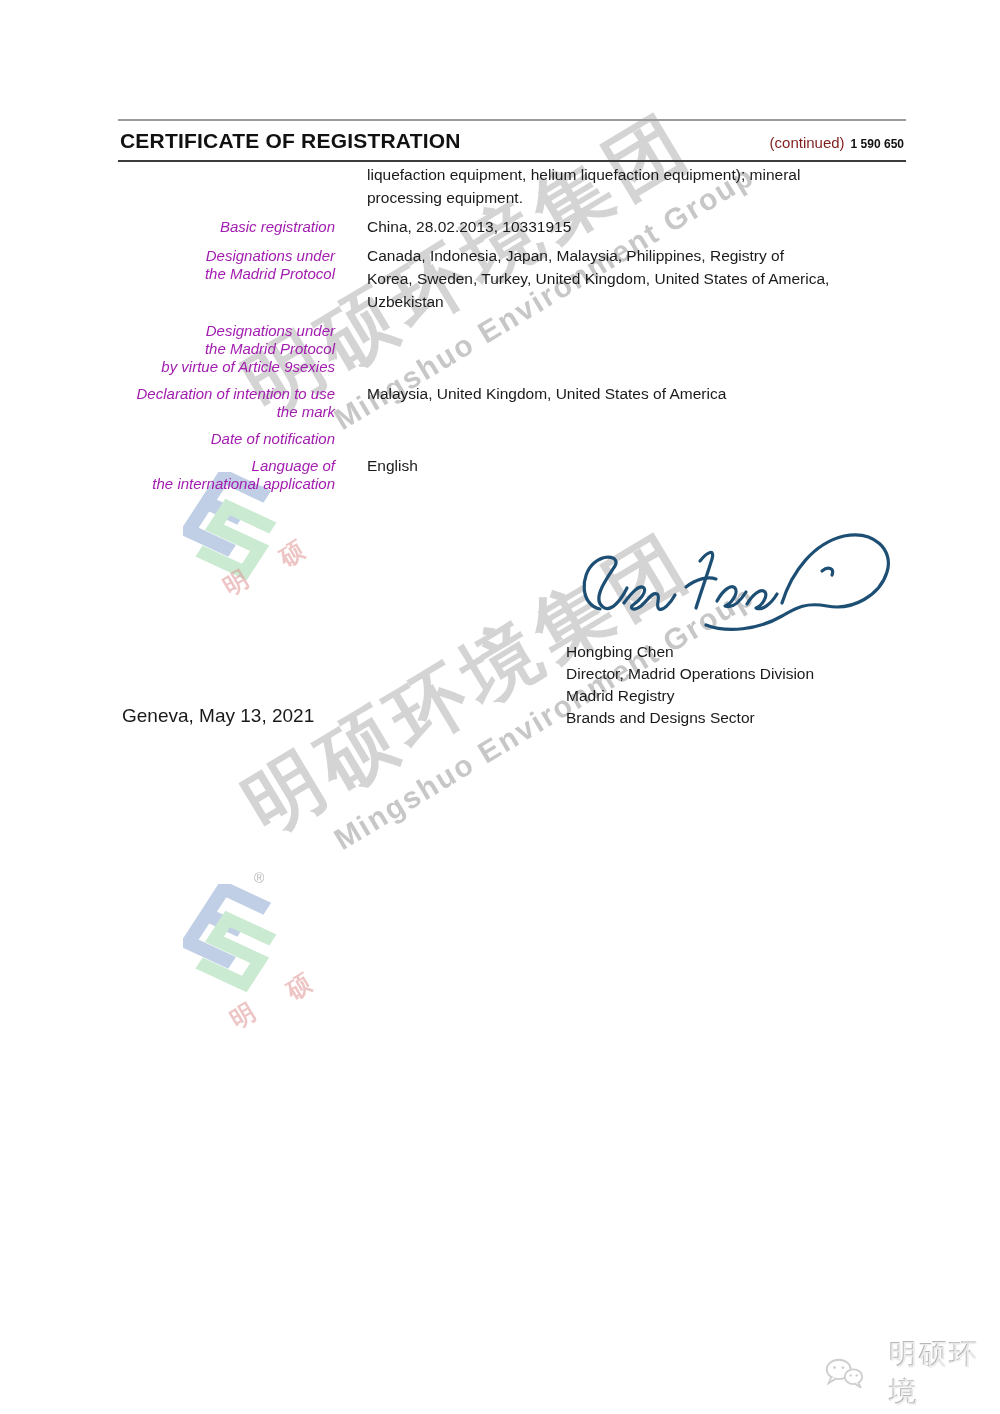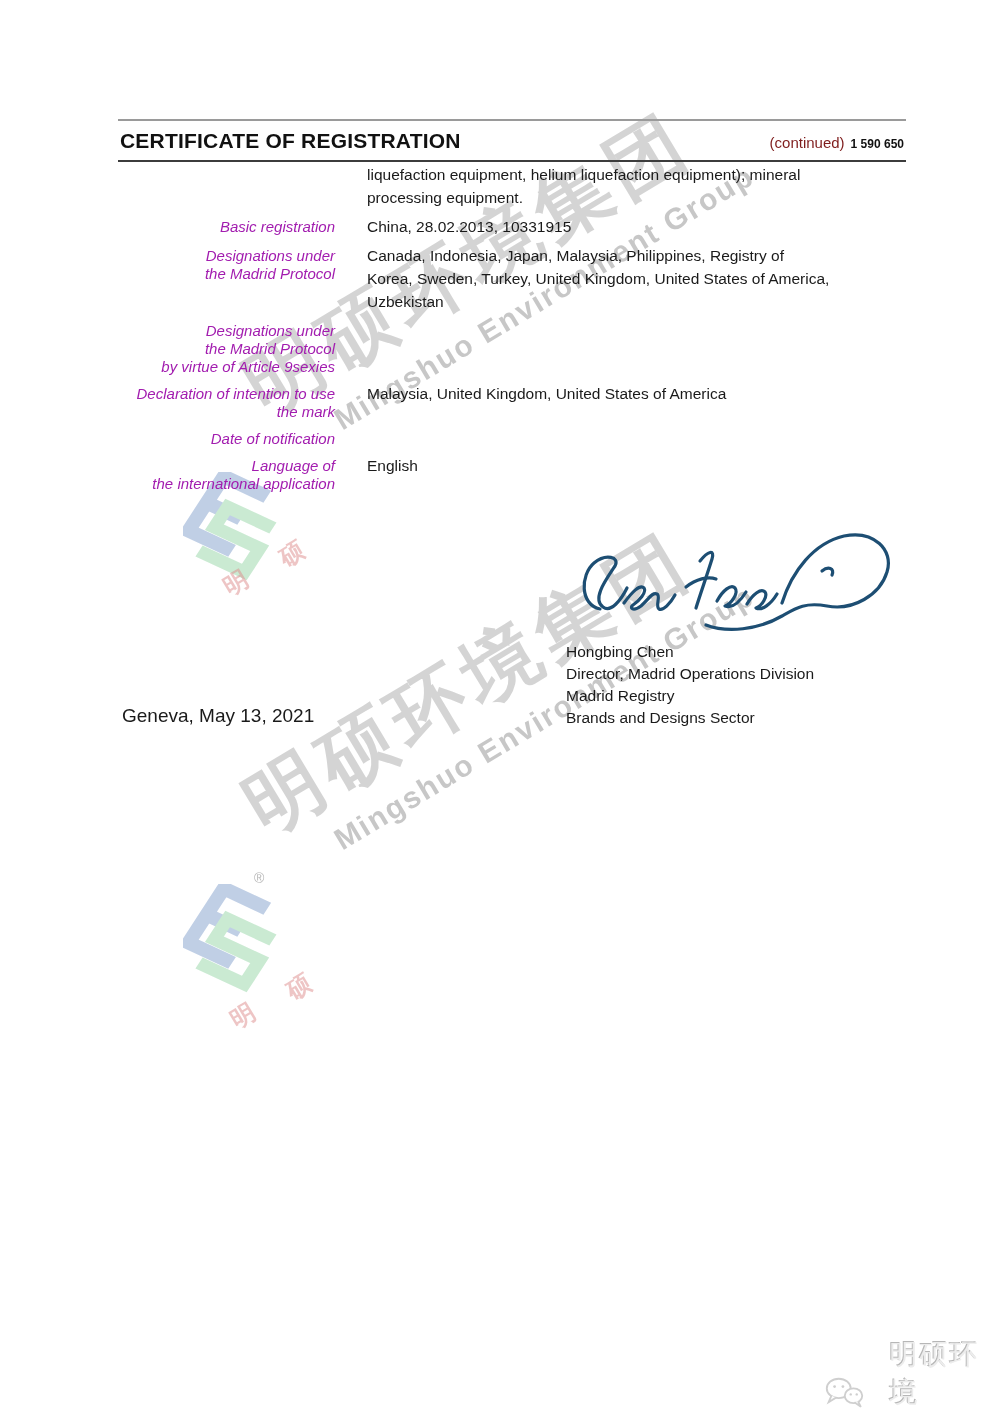--- a/index.html
+++ b/index.html
@@ -48,21 +48,21 @@
   .f-label{
     text-align:right;font-style:italic;font-size:15px;line-height:18px;
     padding-top:3px;white-space:pre-line;color:#a21caf;
   }
   .f-value{font-size:15.5px;line-height:23px;white-space:pre-line;color:#1a1a1a;}
   .signature-svg{position:absolute;left:560px;top:513px;width:345px;height:128px;}
   .sign-block{position:absolute;left:566px;top:641px;font-size:15.5px;line-height:22px;color:#1a1a1a;}
   .place-date{position:absolute;left:122px;top:705px;font-size:19px;color:#1a1a1a;}
   
   .badge{
-    position:absolute;left:824px;top:1336px;display:flex;align-items:flex-end;gap:23px;
+    position:absolute;left:824px;top:1336px;display:flex;align-items:center;gap:23px;
   }
   .badge-text{
     font-size:28px;letter-spacing:2px;color:#ececec;
     text-shadow:-1px -1px 0 rgba(170,170,170,0.85), 1px 1px 0 #ffffff;
   }
 </style>
 </head>
 <body>
 
 <div class="page">

